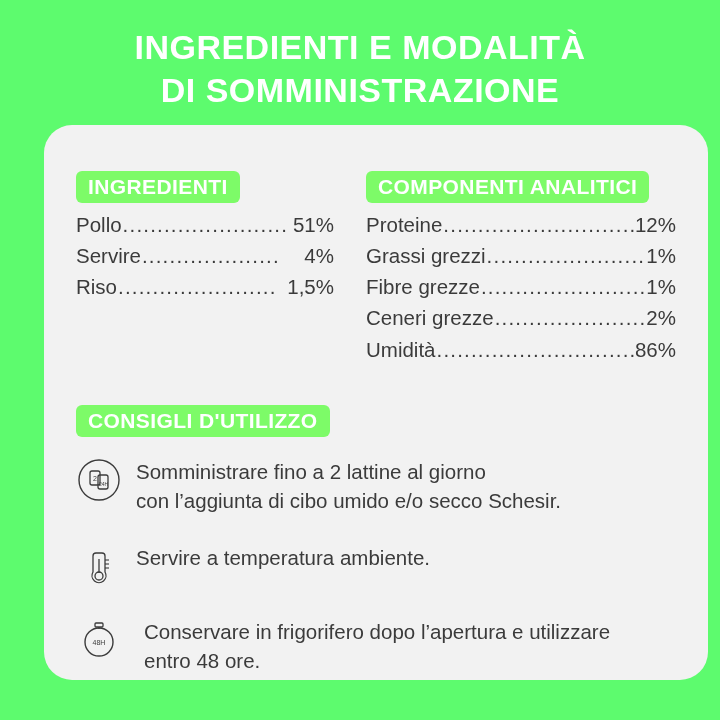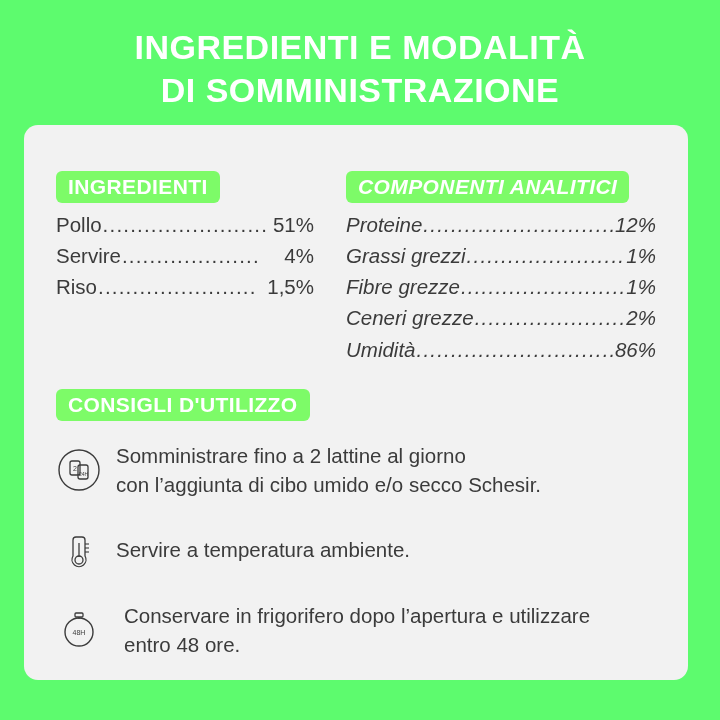--- a/index.html
+++ b/index.html
@@ -28,26 +28,26 @@
     letter-spacing: 0.5px;
     padding: 26px 40px 0 40px;
     box-sizing: border-box;
   }
   .title .line {
     display: block;
     white-space: nowrap;
   }
   .card {
     position: absolute;
-    left: 24px;
+    left: 44px;
     top: 125px;
     width: 664px;
     height: 555px;
     background: #f2f2f2;
-    border-radius: 14px;
+    border-radius: 28px;
     box-sizing: border-box;
     padding: 24px 32px 20px 32px;
   }
   .badge {
     display: inline-block;
     background: #7dfb68;
     color: #ffffff;
     font-weight: bold;
     font-size: 21px;
     letter-spacing: 0.4px;
@@ -55,21 +55,21 @@
     border-radius: 6px;
     line-height: 1;
     white-space: nowrap;
   }
   .columns {
     display: flex;
     gap: 0;
     margin-top: 22px;
   }
   .col-left { width: 300px; }
-  .col-right { flex: 1; font-style: italic; }
+  .col-right { flex: 1; }
   .rows {
     margin-top: 6px;
   }
   .row {
     display: flex;
     align-items: baseline;
     color: #3b3b3b;
     font-size: 20.5px;
     line-height: 1.52;
     white-space: nowrap;
@@ -82,28 +82,28 @@
     color: #3b3b3b;
     letter-spacing: 1.2px;
     margin: 0 1px;
     font-size: 20.5px;
   }
   .row .vl { flex: 0 0 auto; }
   .col-left .rows .row { width: 258px; }
   .col-right .rows .row { width: 310px; }
 
   .tips-badge-wrap {
-    margin-top: 24px;
+    margin-top: 40px;
   }
   .tips {
     margin-top: 18px;
   }
   .tip {
     display: flex;
-    align-items: center;
+    align-items: flex-start;
     margin-bottom: 26px;
     margin-top: 12px;
   }
   .tip:last-child { margin-bottom: 0; gap: 8px; }
   .tip-icon {
     flex: 0 0 auto;
     width: 46px;
     height: 46px;
     margin-right: 14px;
     margin-top: 2px;

